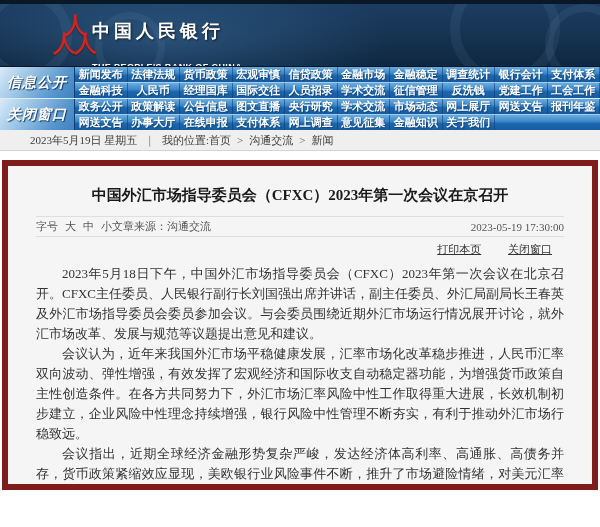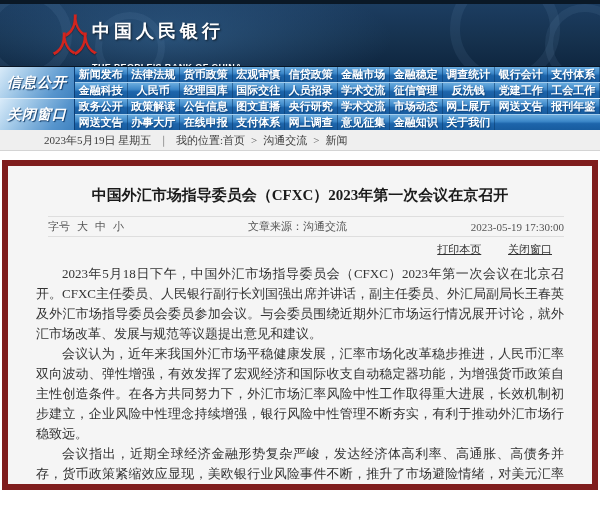--- a/index.html
+++ b/index.html
@@ -47,40 +47,40 @@
   .nav-rows { flex: 1; display: flex; flex-direction: column; }
   .nav-row { flex: 1; display: flex;
     background: linear-gradient(180deg, #6aacdf 0%, #3d88c9 42%, #1d65ab 58%, #185c9f 100%); }
   .nav-row:first-child { border-bottom: 1px solid rgba(215,235,250,0.55); }
   .nav-item { flex: 0 0 52.5px; display: flex; align-items: center; justify-content: center;
     font-size: 11px; font-weight: bold; color: #fff; text-decoration: none; cursor: pointer;
     border-right: 1px solid rgba(9,58,108,0.55); text-shadow: 1px 1px 1px rgba(8,50,95,0.55); }
 
   
   .breadcrumb { height: 21px; background: #efefef; border-bottom: 1px solid #d4d4d4;
-    display: flex; align-items: center; padding-left: 44px; font-size: 11px; color: #3c3c3c;
+    display: flex; align-items: center; padding-left: 30px; font-size: 11px; color: #3c3c3c;
     font-family: "Liberation Serif", serif; }
   .breadcrumb .sep { margin: 0 7px; color: #777; }
   .bc-prefix { margin-right: 0; }
   .bc-link { color: #3c3c3c; text-decoration: none; cursor: pointer; }
   .bc-sep { margin: 0 6px; color: #555; }
 
   .page-gap { height: 9px; background: #fff; }
 
   
   .article-panel { margin: 0 2px; height: 330px; background: #f5f5f5;
     border: 6px solid #7f1d1d; font-family: "Liberation Serif", serif; overflow: hidden; }
   .article-title { margin-top: 21px; text-align: center; font-size: 15px; font-weight: bold;
     color: #1a1a1a; line-height: 16px; }
-  .meta-row { margin: 13px 28px 0 40px; height: 21px; display: flex; align-items: center;
+  .meta-row { margin: 13px 28px 0 28px; height: 21px; display: flex; align-items: center;
     border-top: 1px solid #dedede; border-bottom: 1px solid #dedede;
     font-size: 11px; color: #555; }
   .meta-left { display: flex; align-items: center; gap: 7px; }
   .fs-opt { cursor: pointer; color: #555; text-decoration: none; }
-  .meta-center { flex: 1; text-align: center; }
+  .meta-center { flex: 1; }
   .meta-right { text-align: left; white-space: nowrap; }
   .actions-row { margin: 5px 40px 0 0; text-align: right; font-size: 11px; }
   .actions-row a { color: #333; text-decoration: underline; margin-left: 24px; cursor: pointer; }
   .article-body { margin: 7px 28px 0 28px; font-size: 13px; line-height: 20px; color: #333;
     text-align: justify; }
   .para { text-indent: 2em; margin: 0; }
 </style>
 </head>
 <body>
 

